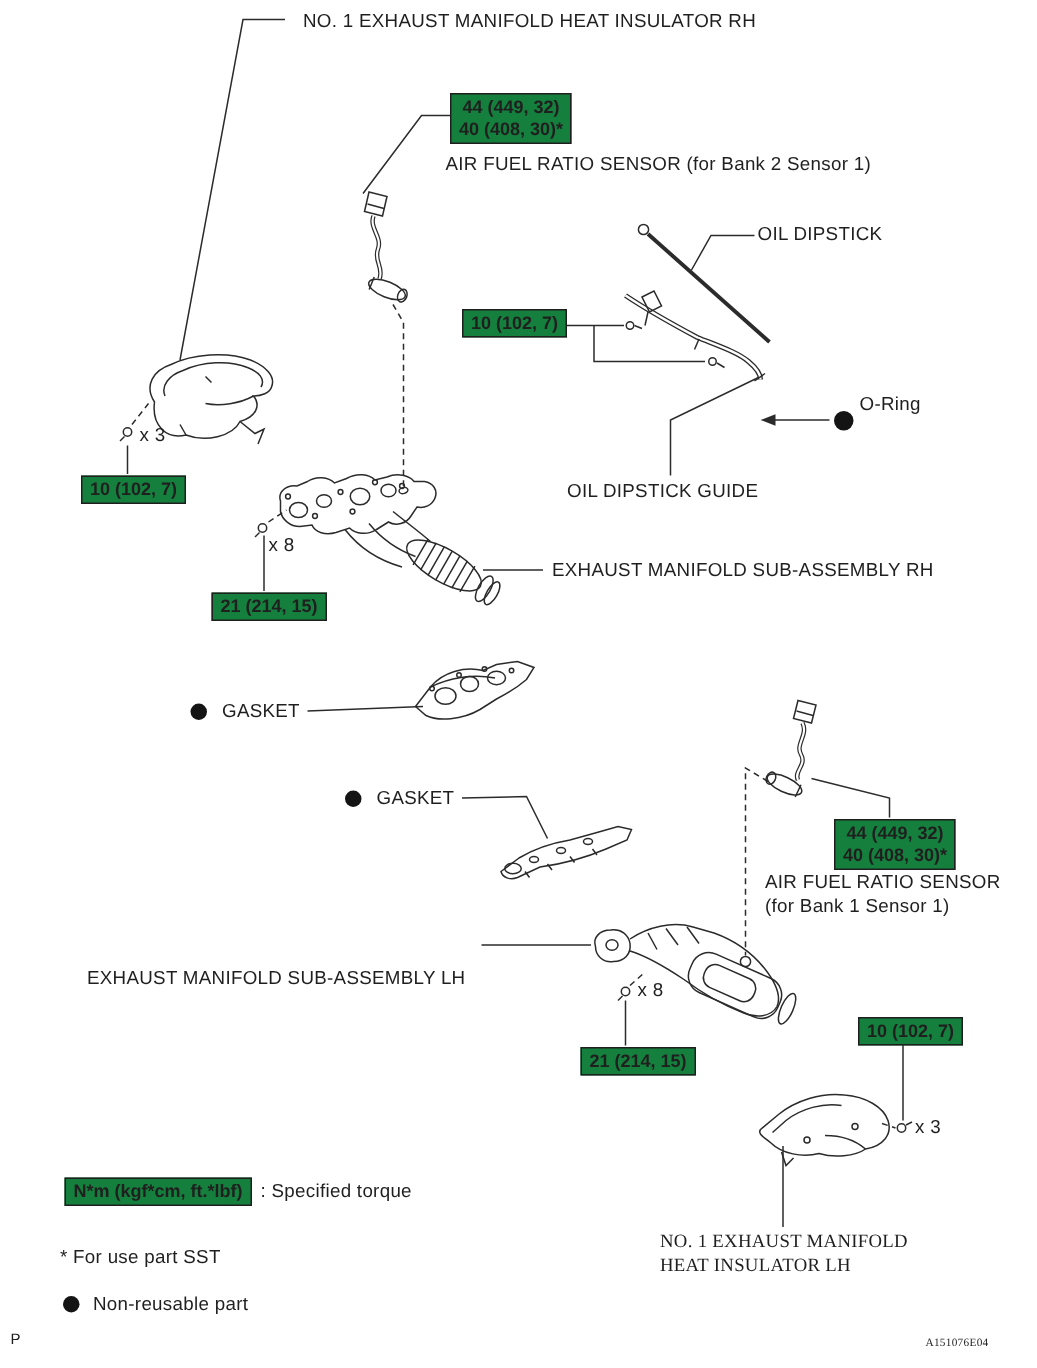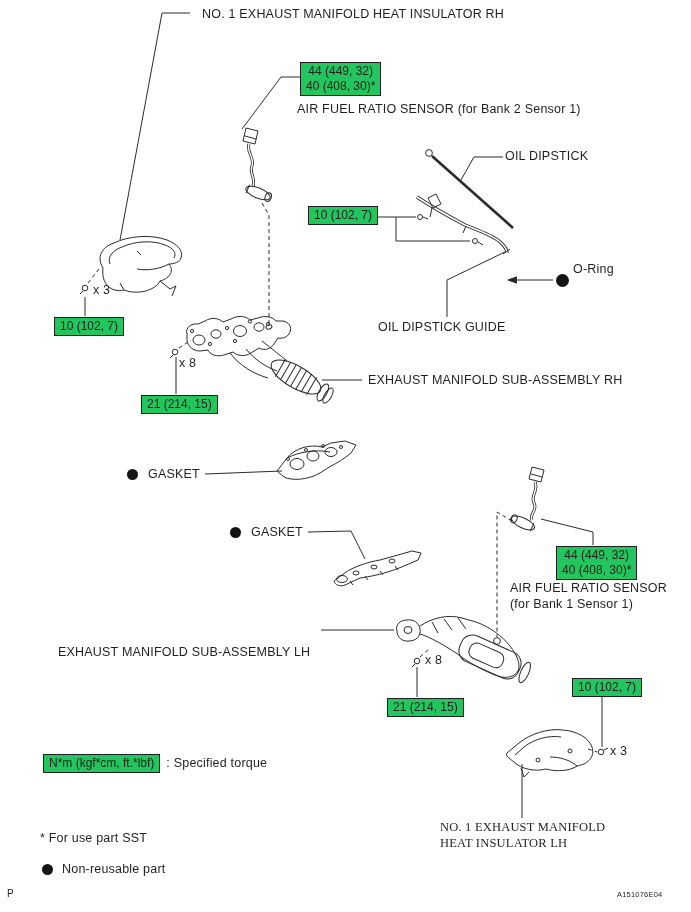--- a/index.html
+++ b/index.html
@@ -5,22 +5,22 @@
   html,body { margin:0; padding:0; background:#fff; }
   .canvas {
     position:relative; width:691px; height:912px; background:#ffffff;
     font-family:"Liberation Sans", sans-serif; color:#1f1f1f; overflow:hidden;
   }
   svg.art { position:absolute; left:0; top:0; }
   .lbl { position:absolute; font-size:12.5px; letter-spacing:0.2px; white-space:nowrap; line-height:15px; }
   .lbl.two { line-height:16px; }
   .lbl.two span { display:block; }
   .tbox {
-    position:absolute; border:1.6px solid #1f1f1f; background:#22c55e;
-    font-size:12px; line-height:15px; padding:1px 5px; white-space:nowrap; text-align:center;
+    position:absolute; border:1.6px solid #1f1f1f; background:#15803d;
+    font-size:12px; line-height:15px; padding:1px 5px; white-space:nowrap; text-align:center;font-weight:bold;
   }
   .dot { position:absolute; background:#141414; border-radius:50%; }
   .legend-row { position:absolute; display:flex; align-items:center; gap:6px; }
   .small { font-size:10px; }
   .tiny { font-size:7.5px; letter-spacing:0.2px; }
 </style>
 </head>
 <body>
 
 <div class="canvas">
@@ -248,26 +248,26 @@
   <div class="tbox" style="left:387px; top:698px;">21 (214, 15)</div>
 
   <div class="tbox" style="left:572px; top:678px;">10 (102, 7)</div>
   <div class="lbl" style="left:610px; top:744px;">x 3</div>
 
   <div class="lbl two" style="left:440px; top:819px;font-family:Liberation Serif, serif;">
     <span>NO. 1 EXHAUST MANIFOLD</span>
     <span>HEAT INSULATOR LH</span>
   </div>
 
-  <div class="legend-row" style="left:43px; top:754px;">
+  <div class="legend-row" style="left:43px; top:785px;">
     <span class="tbox" style="position:static;">N*m (kgf*cm, ft.*lbf)</span>
     <span class="lbl" style="position:static;">: Specified torque</span>
   </div>
 
   <div class="lbl" style="left:40px; top:831px;">* For use part SST</div>
 
   <div class="dot" style="left:42px; top:864px; width:11px; height:11px;"></div>
   <div class="lbl" style="left:62px; top:862px;">Non-reusable part</div>
 
   <div class="lbl small" style="left:7px; top:886px;">P</div>
-  <div class="lbl tiny" style="left:617px; top:887px;">A151076E04</div>
+  <div class="lbl tiny" style="left:617px; top:887px;font-family:Liberation Serif, serif;">A151076E04</div>
 
 </div>
 
 </body></html>

